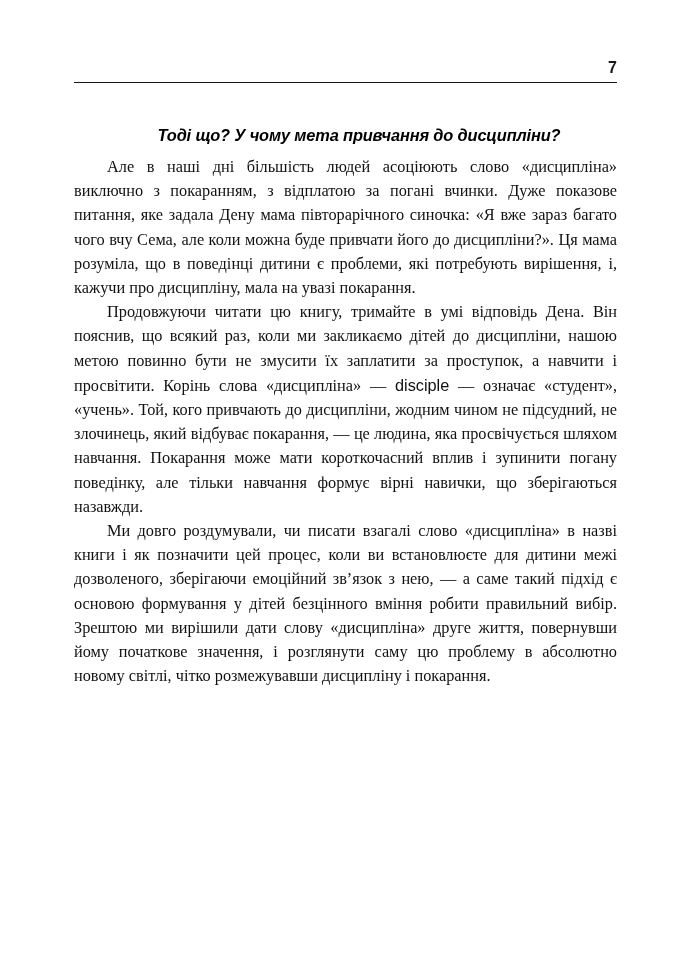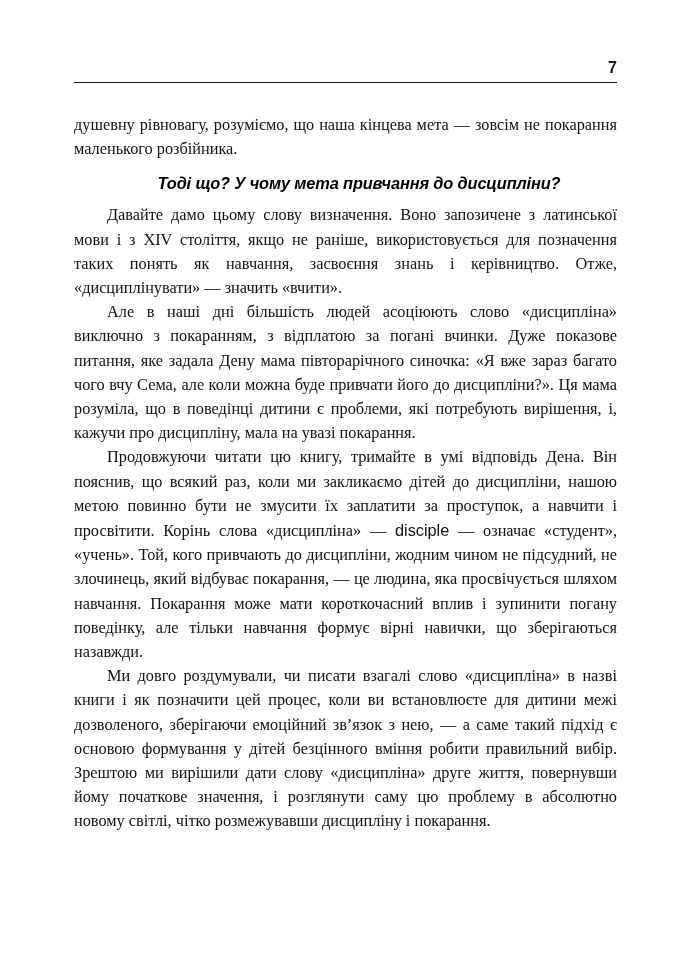--- a/index.html
+++ b/index.html
@@ -98,25 +98,23 @@
 
 <div class="page">
 
   <div class="header-zone">
     <span class="folio">7</span>
     <hr class="header-rule">
   </div>
 
   <div class="column">
 
-    <p class="para no-indent">душевну рівновагу, розуміємо, що наша кінцева мета — зовсім не покарання маленького розбійника.</p>
 
     <h2 class="section-heading">Тоді що? У чому мета привчання до дисципліни?</h2>
 
-    <p class="para">Давайте дамо цьому слову визначення. Воно запозичене з латинської мови і з XIV століття, якщо не раніше, використовується для позначення таких понять як навчання, засвоєння знань і керівництво. Отже, «дисциплінувати» — значить «вчити».</p>
 
     <p class="para">Але в наші дні більшість людей асоціюють слово «дисципліна» виключно з покаранням, з відплатою за погані вчинки. Дуже показове питання, яке задала Дену мама півторарічного синочка: «Я вже зараз багато чого вчу Сема, але коли можна буде привчати його до дисципліни?». Ця мама розуміла, що в поведінці дитини є проблеми, які потребують вирішення, і, кажучи про дисципліну, мала на увазі покарання.</p>
 
     <p class="para"><span>Продовжуючи читати цю книгу, тримайте в умі відповідь Дена. Він пояснив, що всякий раз, коли ми закликаємо дітей до дисципліни, нашою метою повинно бути не змусити їх заплатити за проступок, а навчити і просвітити. Корінь слова «дисципліна» — </span><span class="latin-word">disciple</span><span> — означає «студент», «учень». Той, кого привчають до дисципліни, жодним чином не підсудний, не злочинець, який відбуває покарання, — це людина, яка просвічується шляхом навчання. Покарання може мати короткочасний вплив і зупинити погану поведінку, але тільки навчання формує вірні навички, що зберігаються назавжди.</span></p>
 
     <p class="para">Ми довго роздумували, чи писати взагалі слово «дисципліна» в назві книги і як позначити цей процес, коли ви встановлюєте для дитини межі дозволеного, зберігаючи емоційний зв’язок з нею, — а саме такий підхід є основою формування у дітей безцінного вміння робити правильний вибір. Зрештою ми вирішили дати слову «дисципліна» друге життя, повернувши йому початкове значення, і розглянути саму цю проблему в абсолютно новому світлі, чітко розмежувавши дисципліну і покарання.</p>
 
   </div>
 
 </div>

